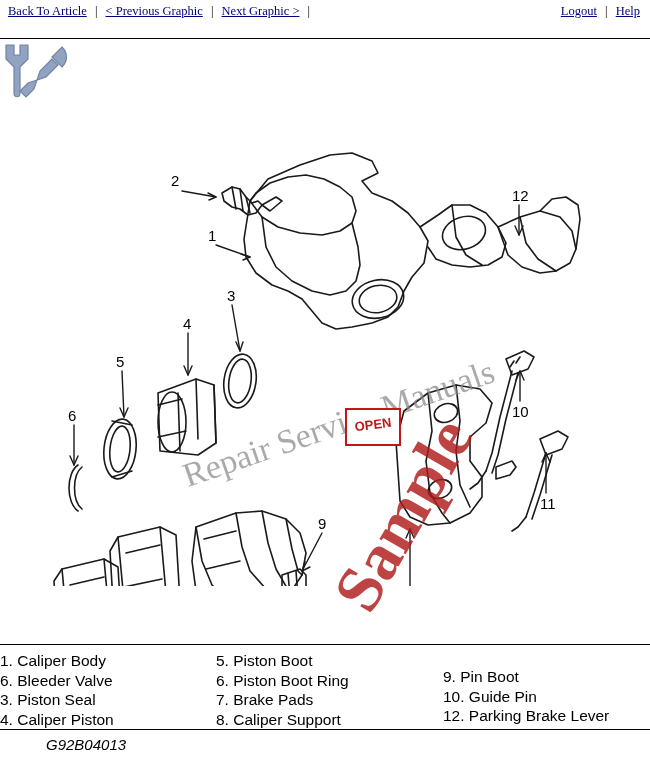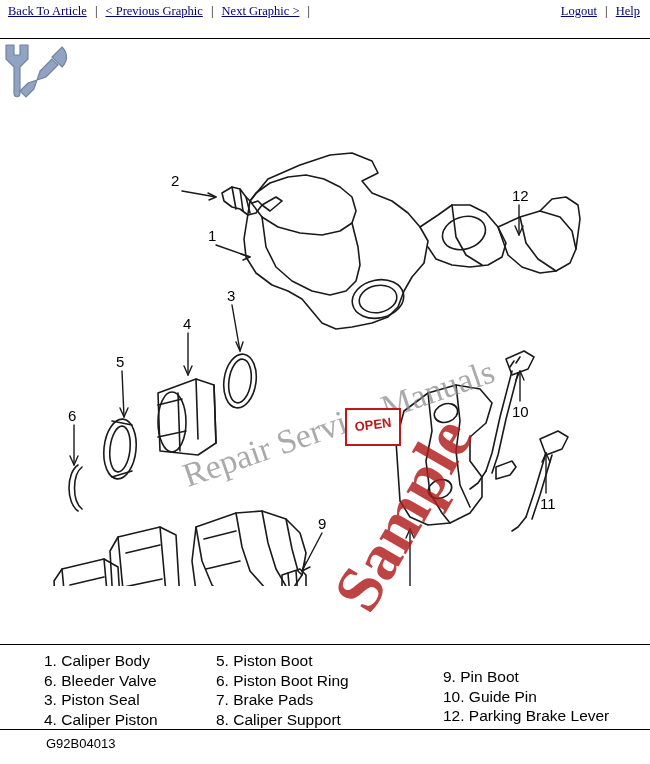--- a/index.html
+++ b/index.html
@@ -162,35 +162,36 @@
     font-size: 15.5px;
     border-top: 1px solid #000;
   }
   .legend-inner {
     display: flex;
     padding: 6px 0 0 0;
   }
   .legend-col {
     box-sizing: border-box;
   }
-  .legend-col.c1 { width: 208px; padding-left: 44px; }
+  .legend-col.c1 { width: 208px; }
   .legend-col.c2 { width: 215px; padding-left: 8px; }
   .legend-col.c3 { width: 215px; padding-left: 20px; margin-top: 16px; }
   .legend-item {
     line-height: 19.5px;
     white-space: nowrap;
   }
 
   
   .footer-code {
     position: absolute;
     left: 46px;
     top: 736px;
     font-family: "Liberation Sans", sans-serif;
-    font-size: 13px;
+    font-size: 15px;
+    font-style: italic;
   }
   .footer-rule {
     position: absolute;
     left: 0;
     top: 729px;
     width: 650px;
     border-top: 1px solid #000;
   }
 
   .calloutnum {

